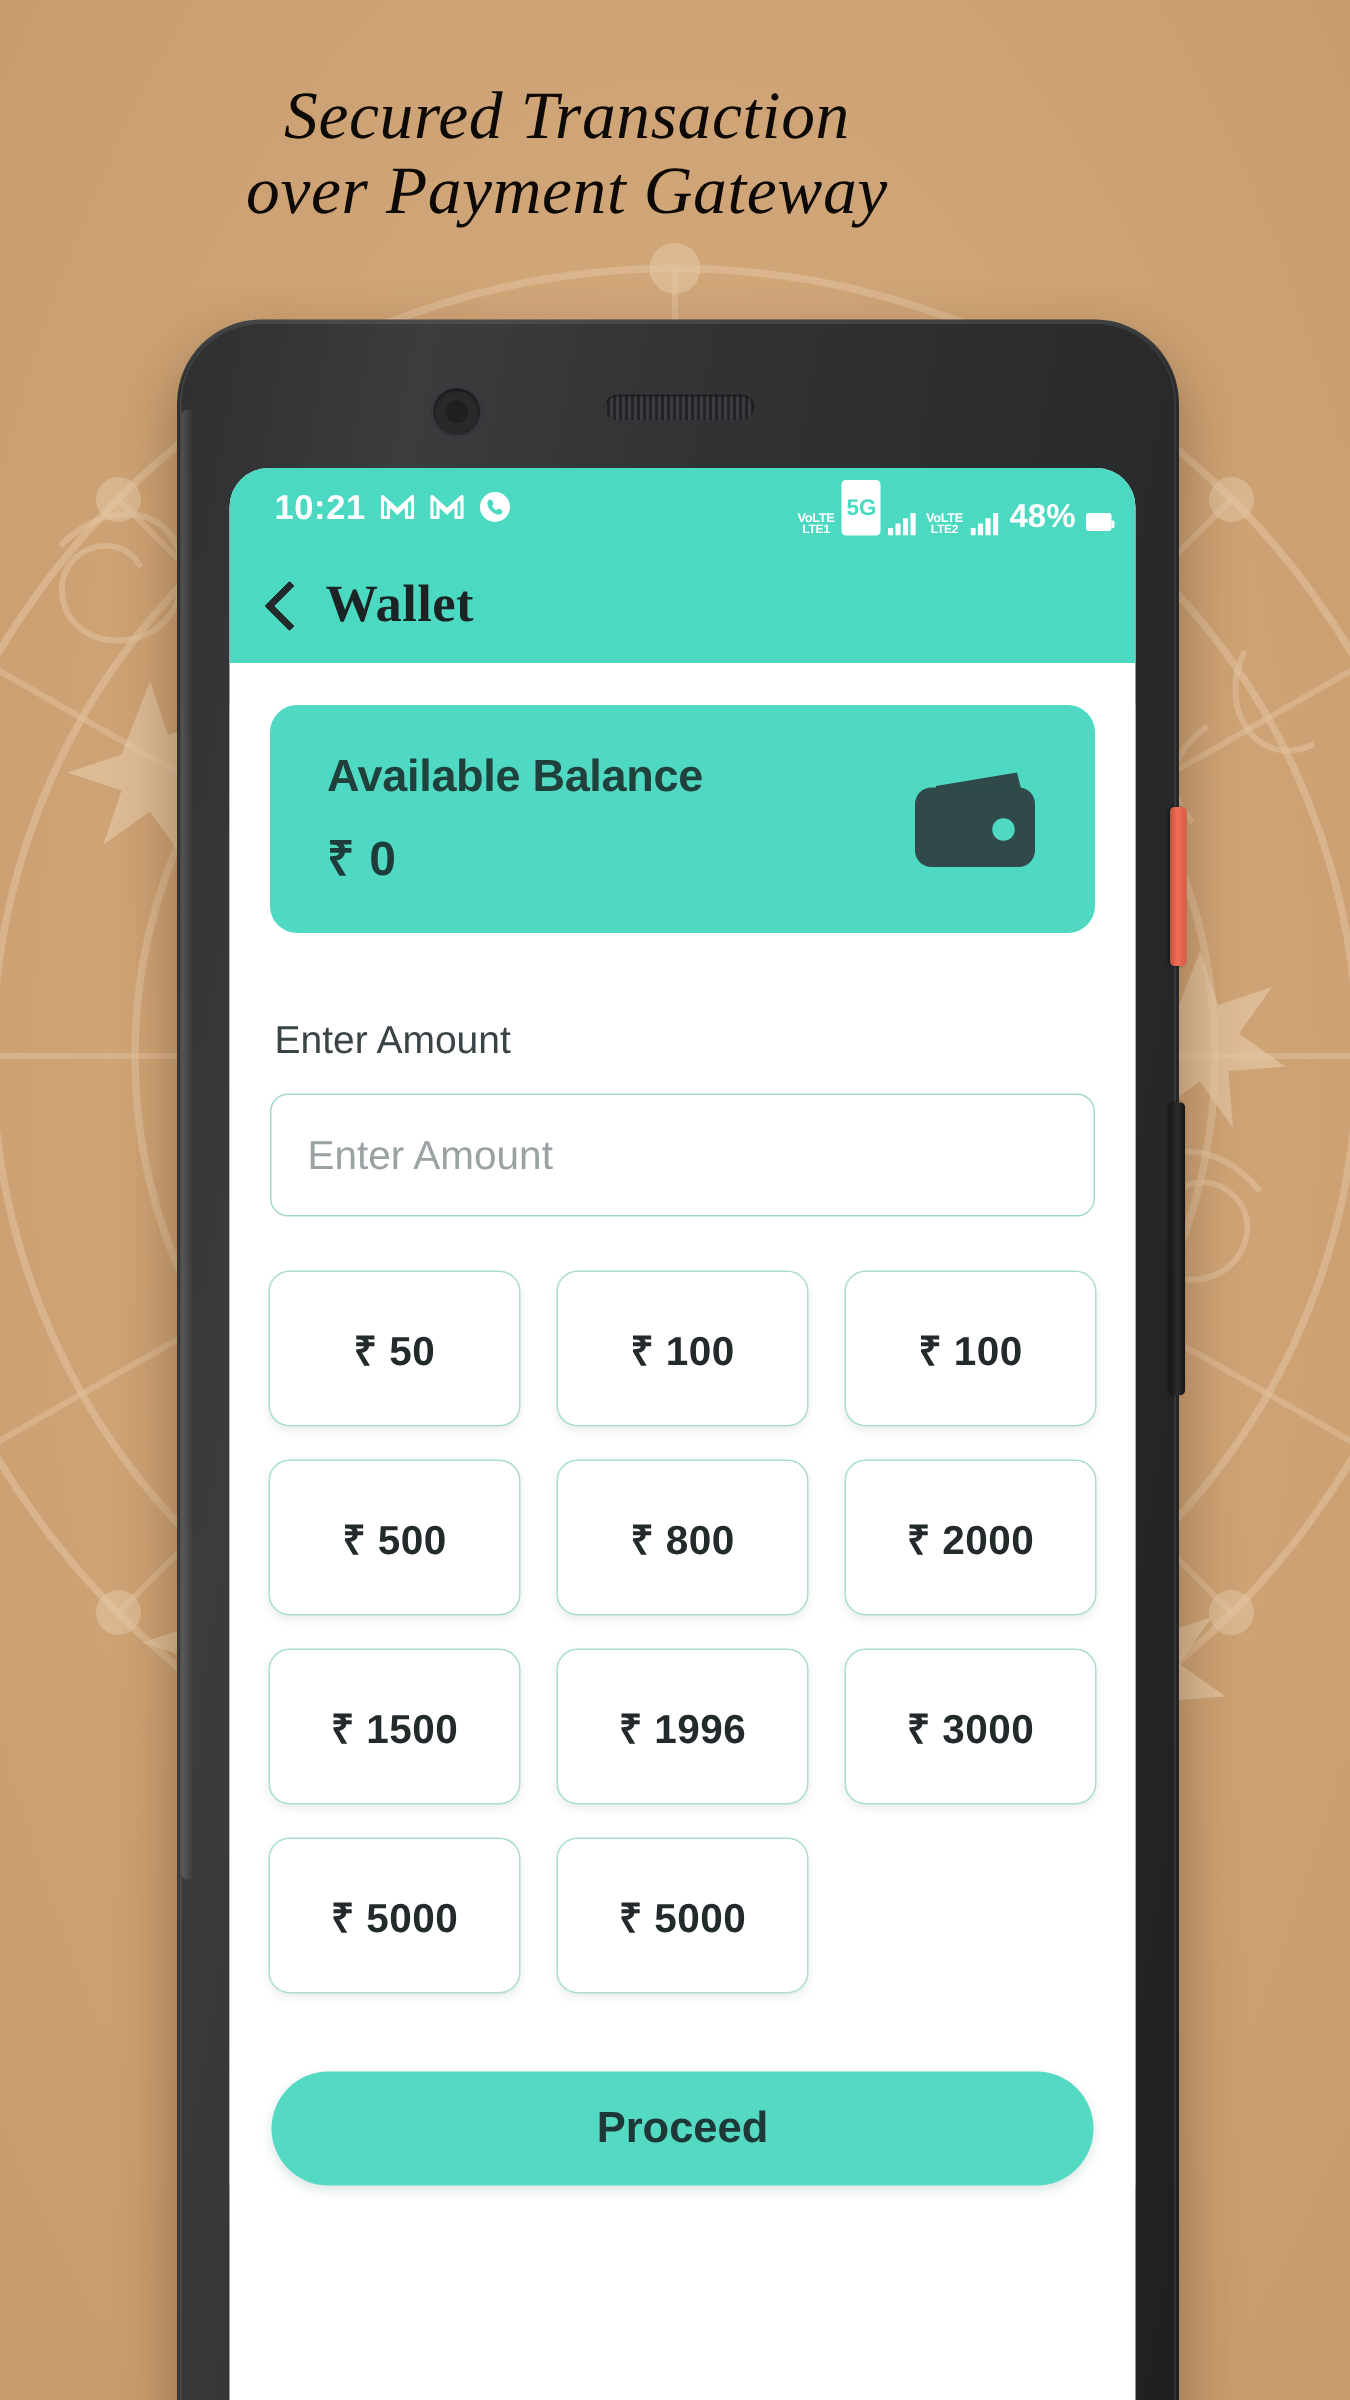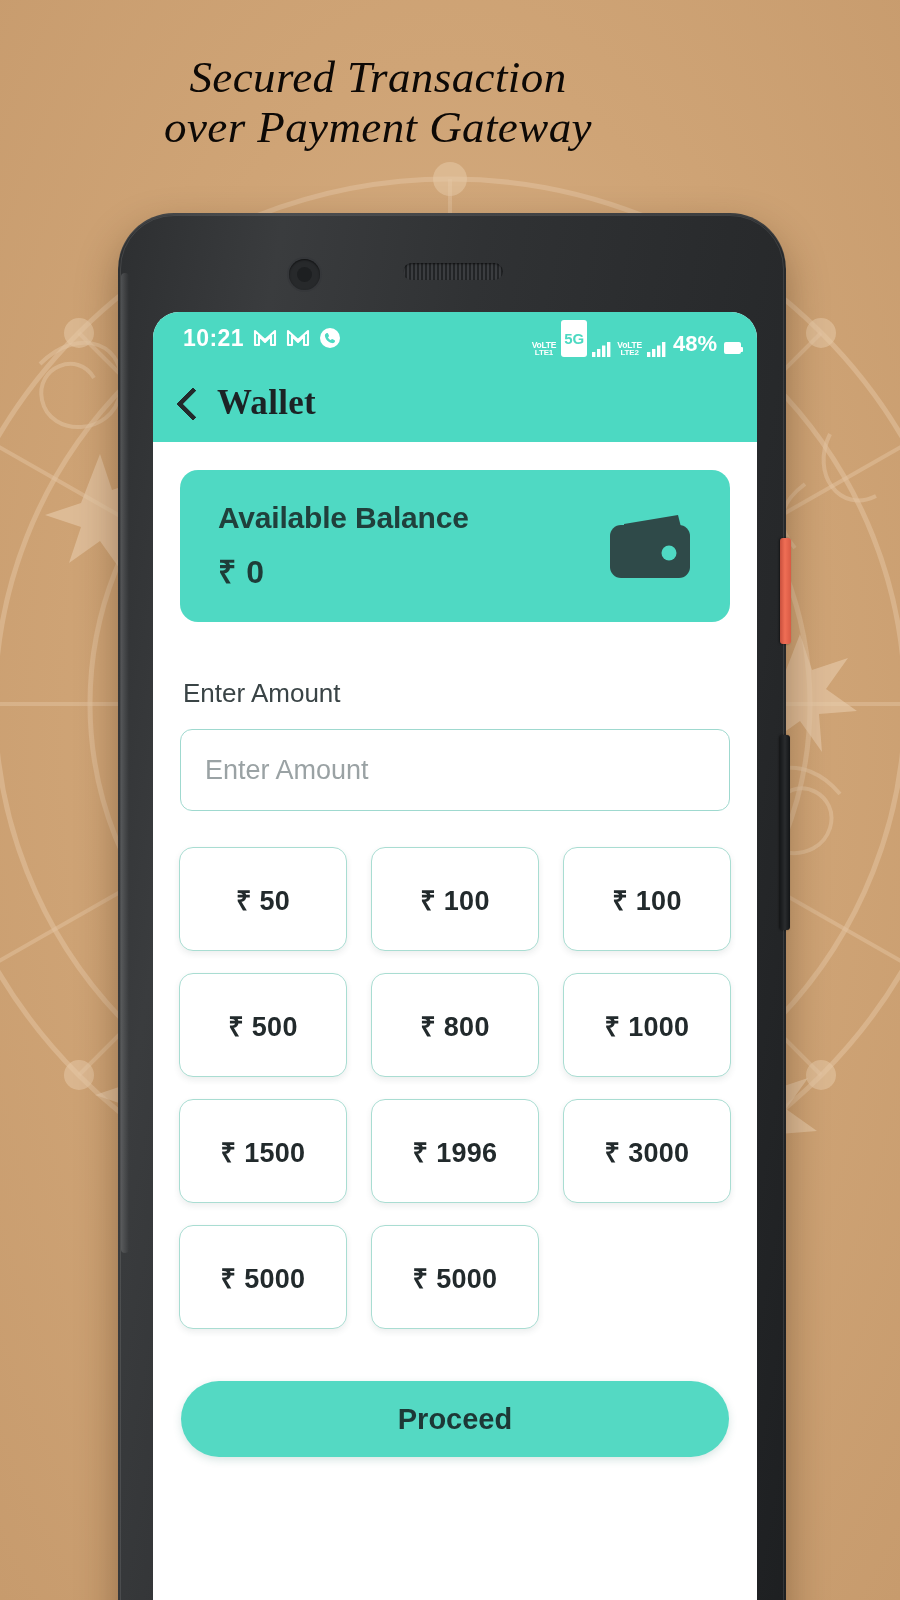--- a/index.html
+++ b/index.html
@@ -356,21 +356,21 @@
       <div id="amount-input">
         <span class="ph">Enter Amount</span>
       </div>
 
       <div id="amount-grid">
         <div class="amt-btn">₹ 50</div>
         <div class="amt-btn">₹ 100</div>
         <div class="amt-btn">₹ 100</div>
         <div class="amt-btn">₹ 500</div>
         <div class="amt-btn">₹ 800</div>
-        <div class="amt-btn">₹ 1000</div>
+        <div class="amt-btn">₹ 2000</div>
         <div class="amt-btn">₹ 1500</div>
         <div class="amt-btn">₹ 1996</div>
         <div class="amt-btn">₹ 3000</div>
         <div class="amt-btn">₹ 5000</div>
         <div class="amt-btn">₹ 5000</div>
       </div>
 
       <div id="proceed-wrap">
         <div id="proceed-btn">Proceed</div>
       </div>

